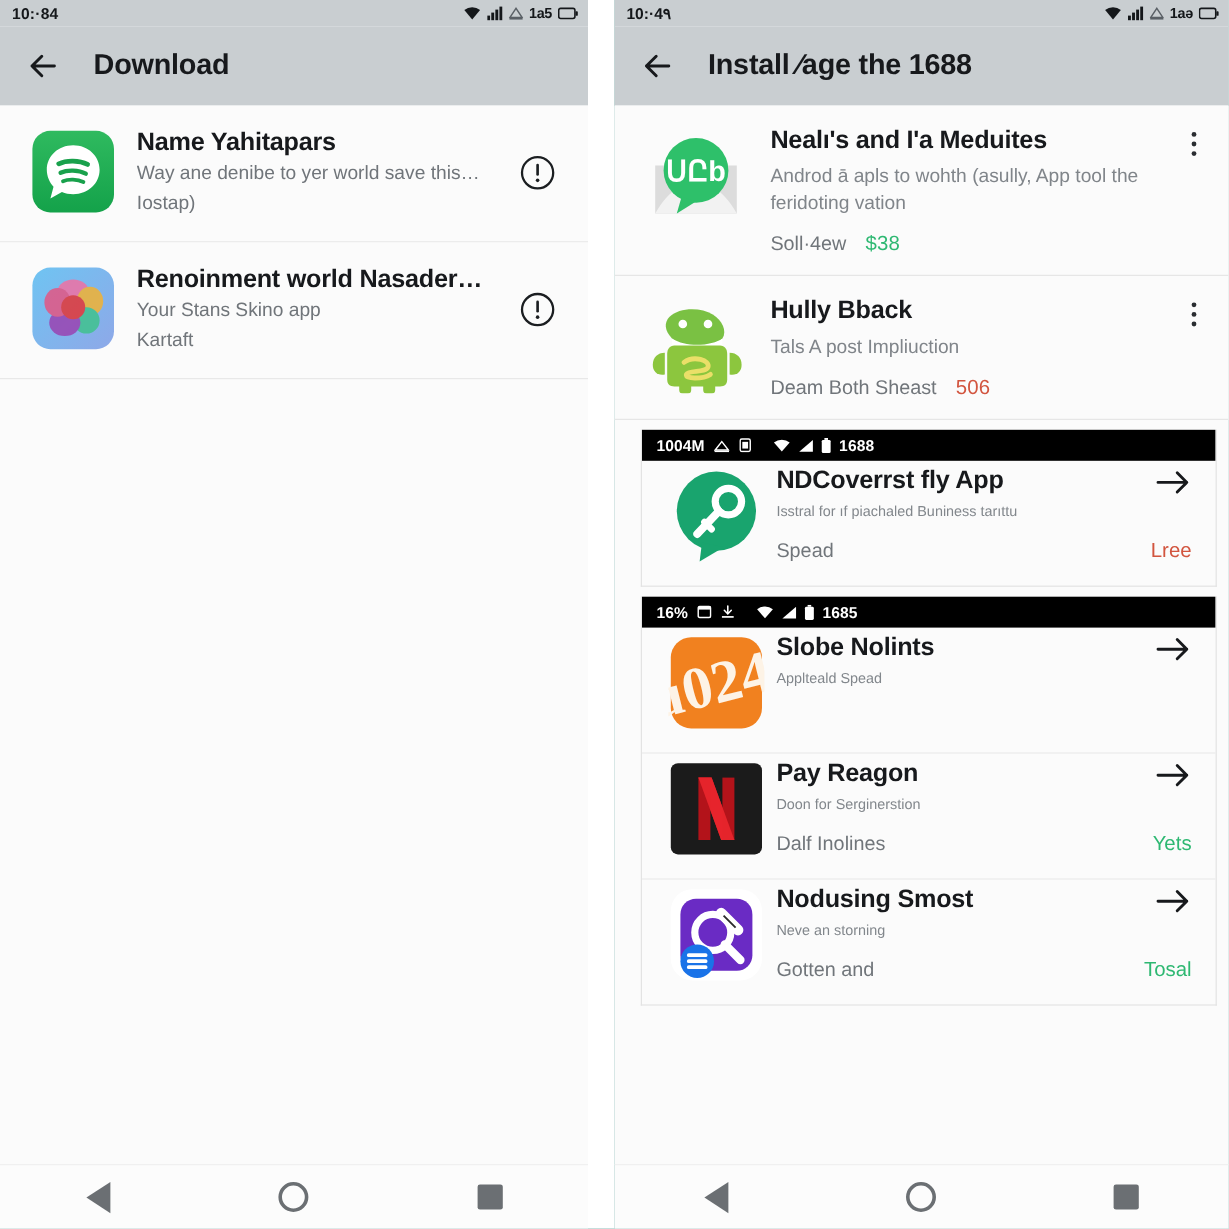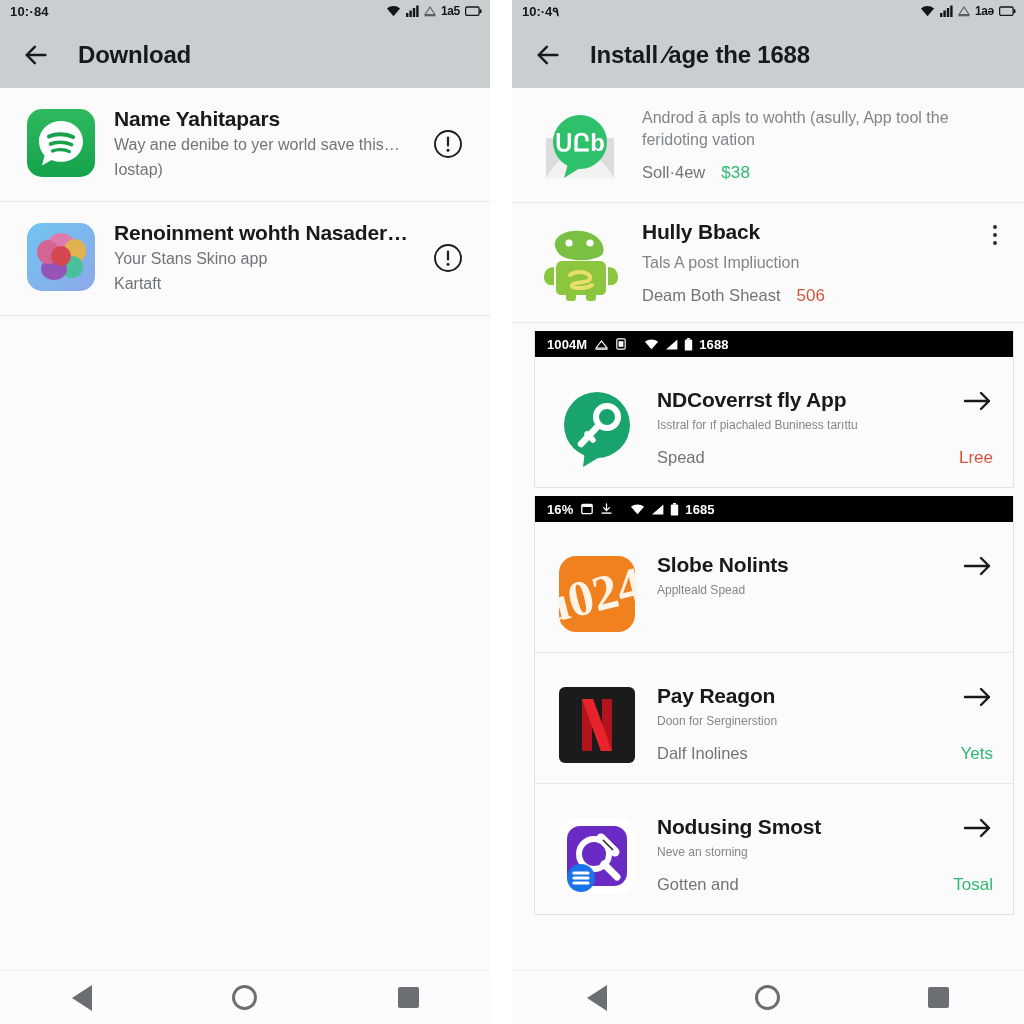--- a/index.html
+++ b/index.html
@@ -134,22 +134,22 @@
   }
   .card-sysbar {
     height: 26px; background: #000000; color: #ffffff;
     display: flex; align-items: center; justify-content: flex-start;
     padding: 0 12px 0 12px;
     font-size: 13px; font-weight: 700; letter-spacing: .1px; gap: 18px;
   }
   .card-sysbar-left { display: flex; align-items: center; gap: 8px; }
   .card-sysbar-right { display: flex; align-items: center; gap: 6px; }
   .card-row {
-    display: flex; align-items: flex-start; gap: 20px;
-    padding: 30px 20px 18px 22px;
+    display: flex; align-items: flex-start; gap: 10px;
+    padding: 4px 20px 18px 22px;
     border-bottom: 1px solid #e9e9e9;
   }
   .card-row:last-child { border-bottom: none; }
   .card-icon { width: 80px; height: 80px; flex: 0 0 80px; margin-top: 2px; }
   .card-body { flex: 1 1 auto; min-width: 0; }
   .card-headrow { display: flex; align-items: flex-start; gap: 10px; }
   .card-title {
     flex: 1 1 auto; font-size: 21px; font-weight: 700; color: #17191c;
     letter-spacing: -.2px; line-height: 1.2;
   }
@@ -265,21 +265,21 @@
           <g opacity="0.82">
             <ellipse cx="35" cy="21" rx="13" ry="10" fill="#f46ea0"></ellipse>
             <ellipse cx="49" cy="29" rx="11" ry="12" fill="#f6b22c"></ellipse>
             <ellipse cx="46" cy="45" rx="11" ry="11" fill="#3ec38a"></ellipse>
             <ellipse cx="28" cy="47" rx="13" ry="11" fill="#9b3fb0"></ellipse>
             <ellipse cx="22" cy="30" rx="11" ry="12" fill="#e8527f"></ellipse>
             <ellipse cx="35" cy="34" rx="10" ry="10" fill="#e8312f"></ellipse>
           </g>
         </svg>
         <div class="dl-text">
-          <div class="dl-title">Renoinment wohth Nasader…</div>
+          <div class="dl-title">Renoinment world Nasader…</div>
           <div class="dl-sub">Your Stans Skino app</div>
           <div class="dl-sub2">Kartaft</div>
         </div>
         <div class="dl-action">
           <svg width="30" height="30" viewBox="0 0 30 30">
             <circle cx="15" cy="15" r="13" fill="none" stroke="#1b1e21" stroke-width="1.9"></circle>
             <rect x="13.9" y="7.5" width="2.2" height="10" rx="1.1" fill="#1b1e21"></rect>
             <circle cx="15" cy="21.3" r="1.5" fill="#1b1e21"></circle>
           </svg>
         </div>
@@ -348,20 +348,28 @@
 
       <div class="in-row">
         <svg class="in-icon" viewBox="0 0 84 78">
           <path d="M8 30 H76 V70 H8 Z" fill="#dcdcdc"></path>
           <path d="M8 70 C20 48 34 44 42 44 C50 44 64 48 76 70 Z" fill="#f2f2f2"></path>
           <circle cx="42" cy="34" r="27" fill="#2ec06a"></circle>
           <path d="M30 56 L26 70 L42 60 Z" fill="#2ec06a"></path>
           <text x="42" y="43" font-family="Liberation Sans, sans-serif" font-size="24" font-weight="700" fill="#ffffff" text-anchor="middle">ՍԸb</text>
         </svg>
         <div class="in-body">
+          <div class="in-headrow">
+            <div class="in-title">Nealı's and I'a Meduites</div>
+            <div class="kebab">
+                <i></i>
+                <i></i>
+                <i></i>
+              </div>
+          </div>
           <div class="in-desc">Androd ā apls to wohth (asully, App tool the feridoting vation</div>
           <div class="in-footrow">
             <span class="in-meta">Soll·4ew</span>
             <span class="in-price" style="color:#2eb872">$38</span>
           </div>
         </div>
       </div>
 
       <div class="in-row">
         <svg class="in-icon" viewBox="0 0 84 78">

